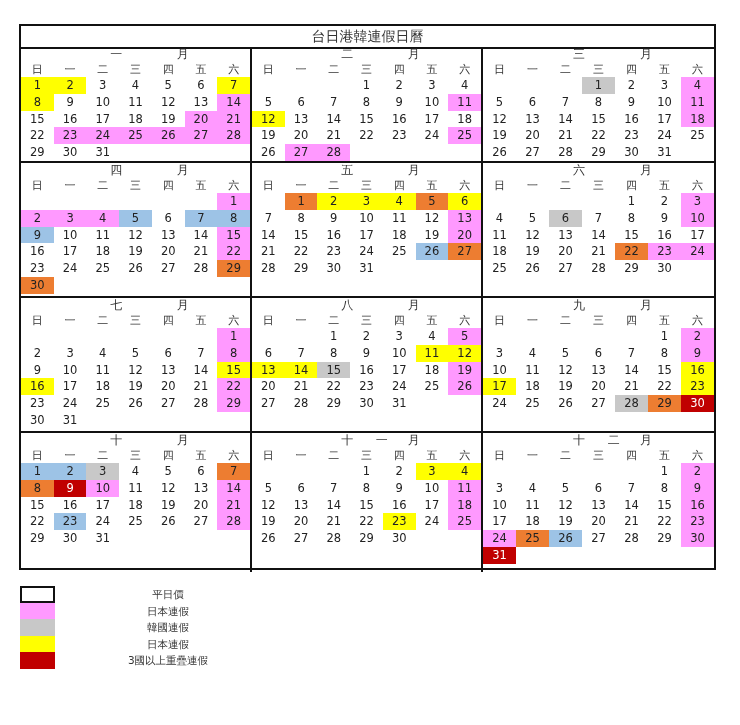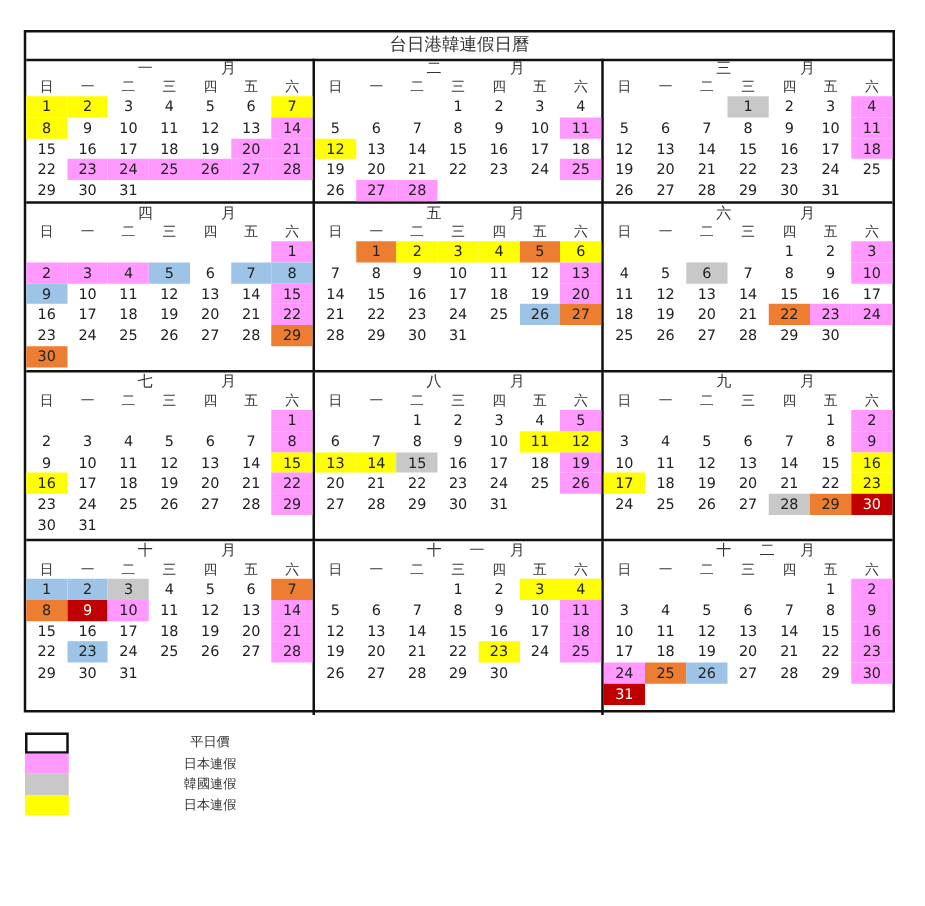--- a/index.html
+++ b/index.html
@@ -809,13 +809,17 @@
       <div class="lg-label">日本連假</div>
     </div>
     <div class="lg-item">
       <div class="lg-sw c-kr"></div>
       <div class="lg-label">韓國連假</div>
     </div>
     <div class="lg-item">
       <div class="lg-sw c-jp"></div>
       <div class="lg-label">日本連假</div>
     </div>
+    <div class="lg-item">
+      <div class="lg-sw c-x3"></div>
+      <div class="lg-label">3國以上重疊連假</div>
+    </div>
   </div>
 
 </body></html>

